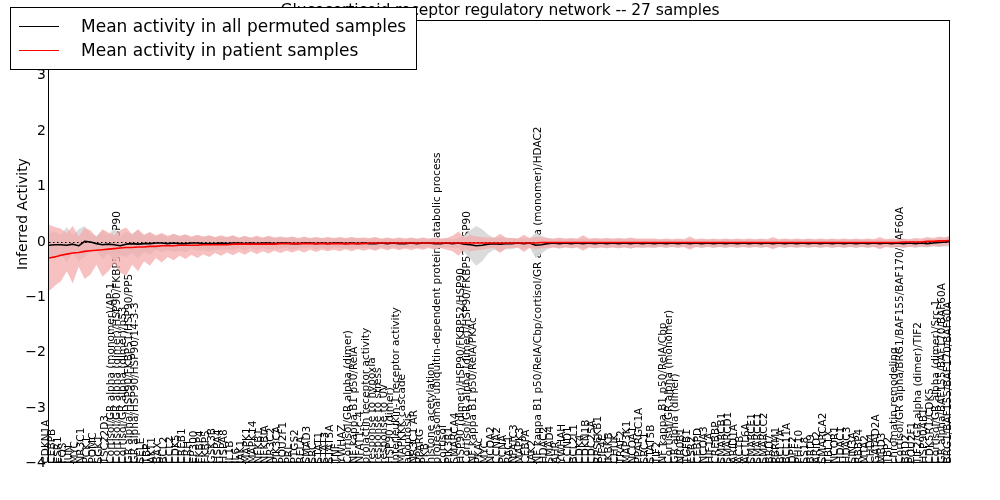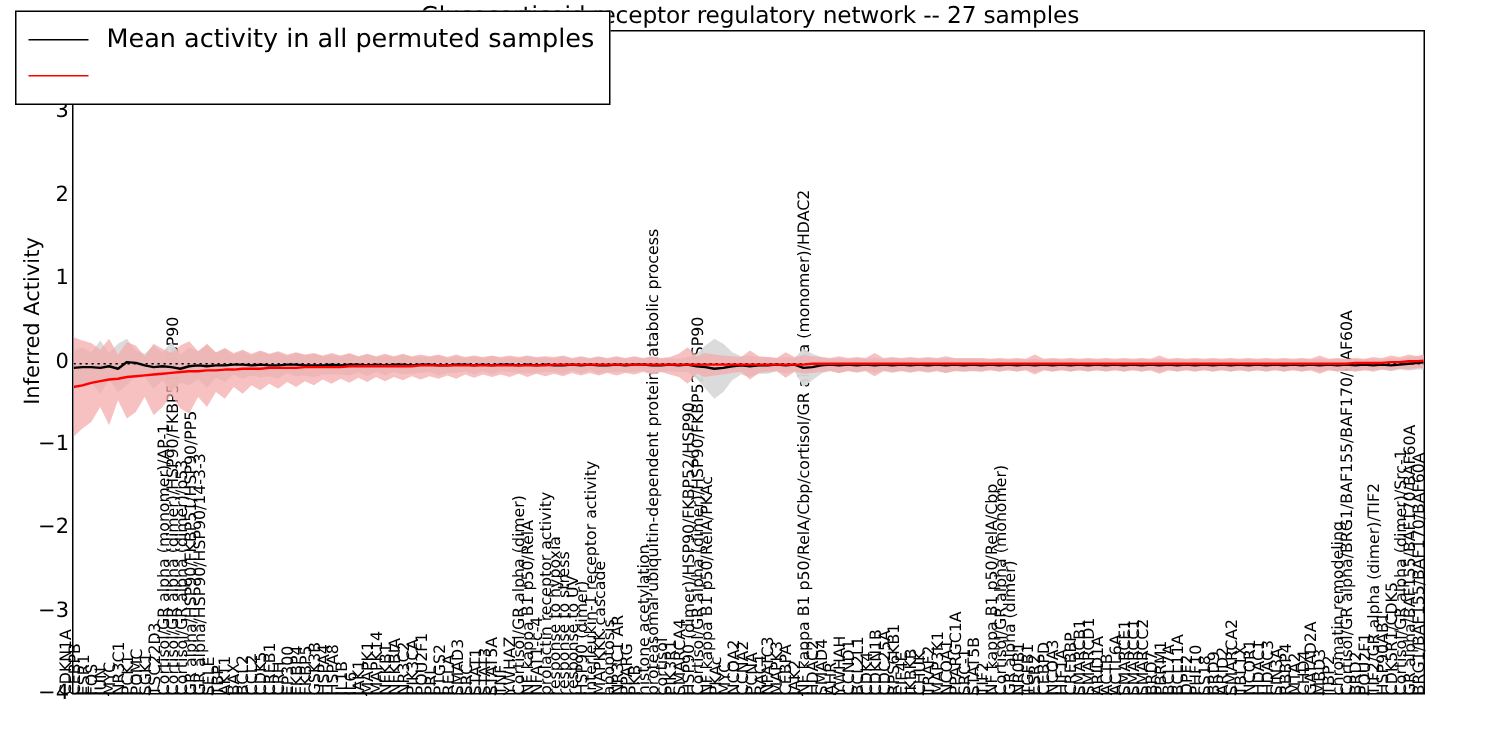--- a/index.html
+++ b/index.html
@@ -120,20 +120,21 @@
     width: 40px; height: 0;
     border-top-width: 1.6px;
     border-top-style: solid;
     margin-right: 12px;
     flex: none;
   }
   .legend-text {
     font-size: 17px;
     color: #000;
     white-space: nowrap;
+    margin-left: 10px;
   }
   
   #plot-svg {
     position: absolute;
     left: 0; top: 0;
     width: 902px; height: 443px;
     z-index: 5;
   }
 </style>
 </head>
@@ -192,20 +193,21 @@
       </svg>
   </div>
 
   <div id="legend">
     <div class="legend-row">
       <span class="legend-swatch" style="border-top-color: rgb(0, 0, 0);"></span>
       <span class="legend-text">Mean activity in all permuted samples</span>
     </div>
     <div class="legend-row">
       <span class="legend-swatch" style="border-top-color: rgb(255, 0, 0);"></span>
+      <span class="legend-text">Mean activity in patient samples</span>
     </div>
   </div>
 
   <div id="xticklabels">
       <div class="xtl" style="left: 1.65072px;">CDKN1A</div>
       <div class="xtl" style="left: 7.58493px;">CEBPB</div>
       <div class="xtl" style="left: 13.5191px;">ESR1</div>
       <div class="xtl" style="left: 19.4534px;">FOS</div>
       <div class="xtl" style="left: 25.3876px;">JUN</div>
       <div class="xtl" style="left: 31.3218px;">MYC</div>

